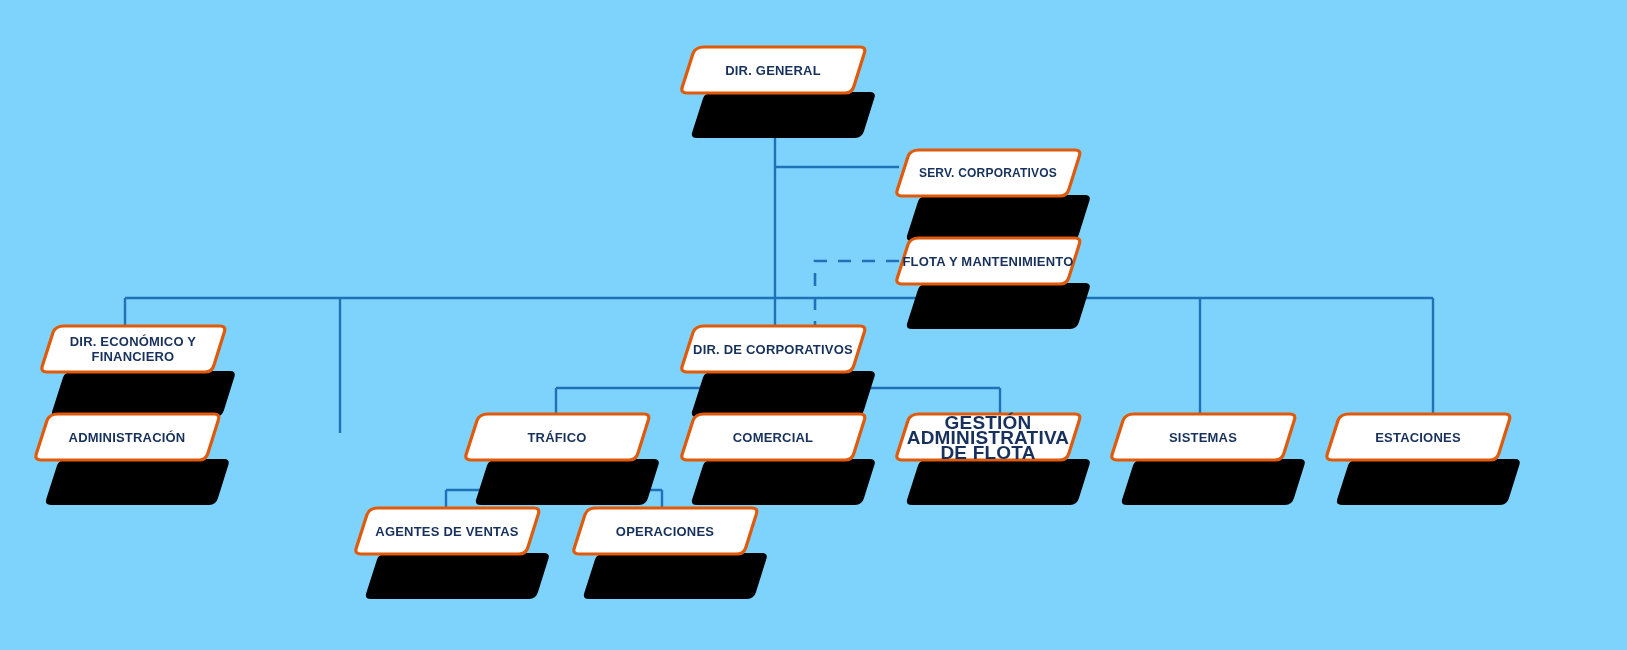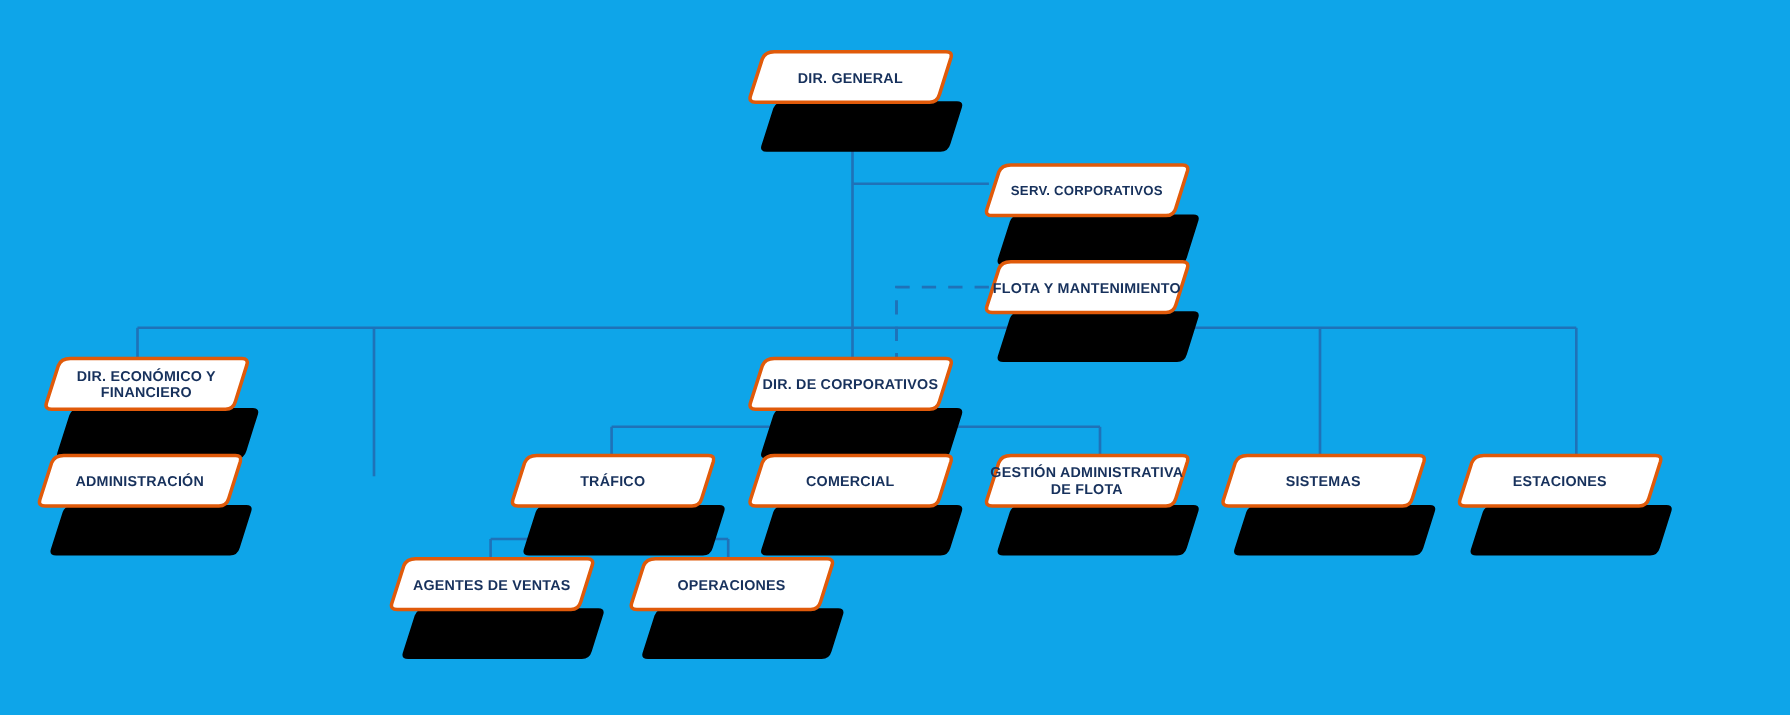--- a/index.html
+++ b/index.html
@@ -8,21 +8,21 @@
     padding: 0;
     background: #ffffff;
   }
   body {
     font-family: "Liberation Sans", sans-serif;
   }
   #chart-root {
     position: relative;
     width: 1627px;
     height: 650px;
-    background: #0ea5e9;
+    background: #7dd3fc;
     overflow: hidden;
   }
   #edge-layer {
     position: absolute;
     left: 0;
     top: 0;
     width: 1627px;
     height: 650px;
     pointer-events: none;
   }
@@ -202,21 +202,21 @@
         </div>
       </div>
       <div class="node" style="left: 893px; top: 411px; width: 190px; height: 52px;">
         <div class="node-shadow"><svg viewBox="0 0 190 52" preserveAspectRatio="none" width="100%" height="100%">
             <path d="M 26,3 L 182,3 Q 188,3 186.5,8.5 L 176,42 Q 174,49 167,49 L 9,49 Q 2.5,49 4.2,43.3 L 15,9.5 Q 17.5,3 26,3 Z" fill="#000000" stroke-linejoin="round"></path>
           </svg></div>
         <div class="node-face"><svg viewBox="0 0 190 52" preserveAspectRatio="none" width="100%" height="100%">
             <path d="M 26,3 L 182,3 Q 188,3 186.5,8.5 L 176,42 Q 174,49 167,49 L 9,49 Q 2.5,49 4.2,43.3 L 15,9.5 Q 17.5,3 26,3 Z" fill="#FFFFFF" stroke="#E05A0A" stroke-width="3.2" stroke-linejoin="round"></path>
           </svg></div>
         <div class="node-face-inner">
-          <div class="node-label" style="color: rgb(23, 49, 92); font-size: 13px;">GESTIÓN ADMINISTRATIVA
+          <div class="node-label" style="color: rgb(23, 49, 92); font-size: 19px;">GESTIÓN ADMINISTRATIVA
 DE FLOTA</div>
         </div>
       </div>
       <div class="node" style="left: 1108px; top: 411px; width: 190px; height: 52px;">
         <div class="node-shadow"><svg viewBox="0 0 190 52" preserveAspectRatio="none" width="100%" height="100%">
             <path d="M 26,3 L 182,3 Q 188,3 186.5,8.5 L 176,42 Q 174,49 167,49 L 9,49 Q 2.5,49 4.2,43.3 L 15,9.5 Q 17.5,3 26,3 Z" fill="#000000" stroke-linejoin="round"></path>
           </svg></div>
         <div class="node-face"><svg viewBox="0 0 190 52" preserveAspectRatio="none" width="100%" height="100%">
             <path d="M 26,3 L 182,3 Q 188,3 186.5,8.5 L 176,42 Q 174,49 167,49 L 9,49 Q 2.5,49 4.2,43.3 L 15,9.5 Q 17.5,3 26,3 Z" fill="#FFFFFF" stroke="#E05A0A" stroke-width="3.2" stroke-linejoin="round"></path>
           </svg></div>

